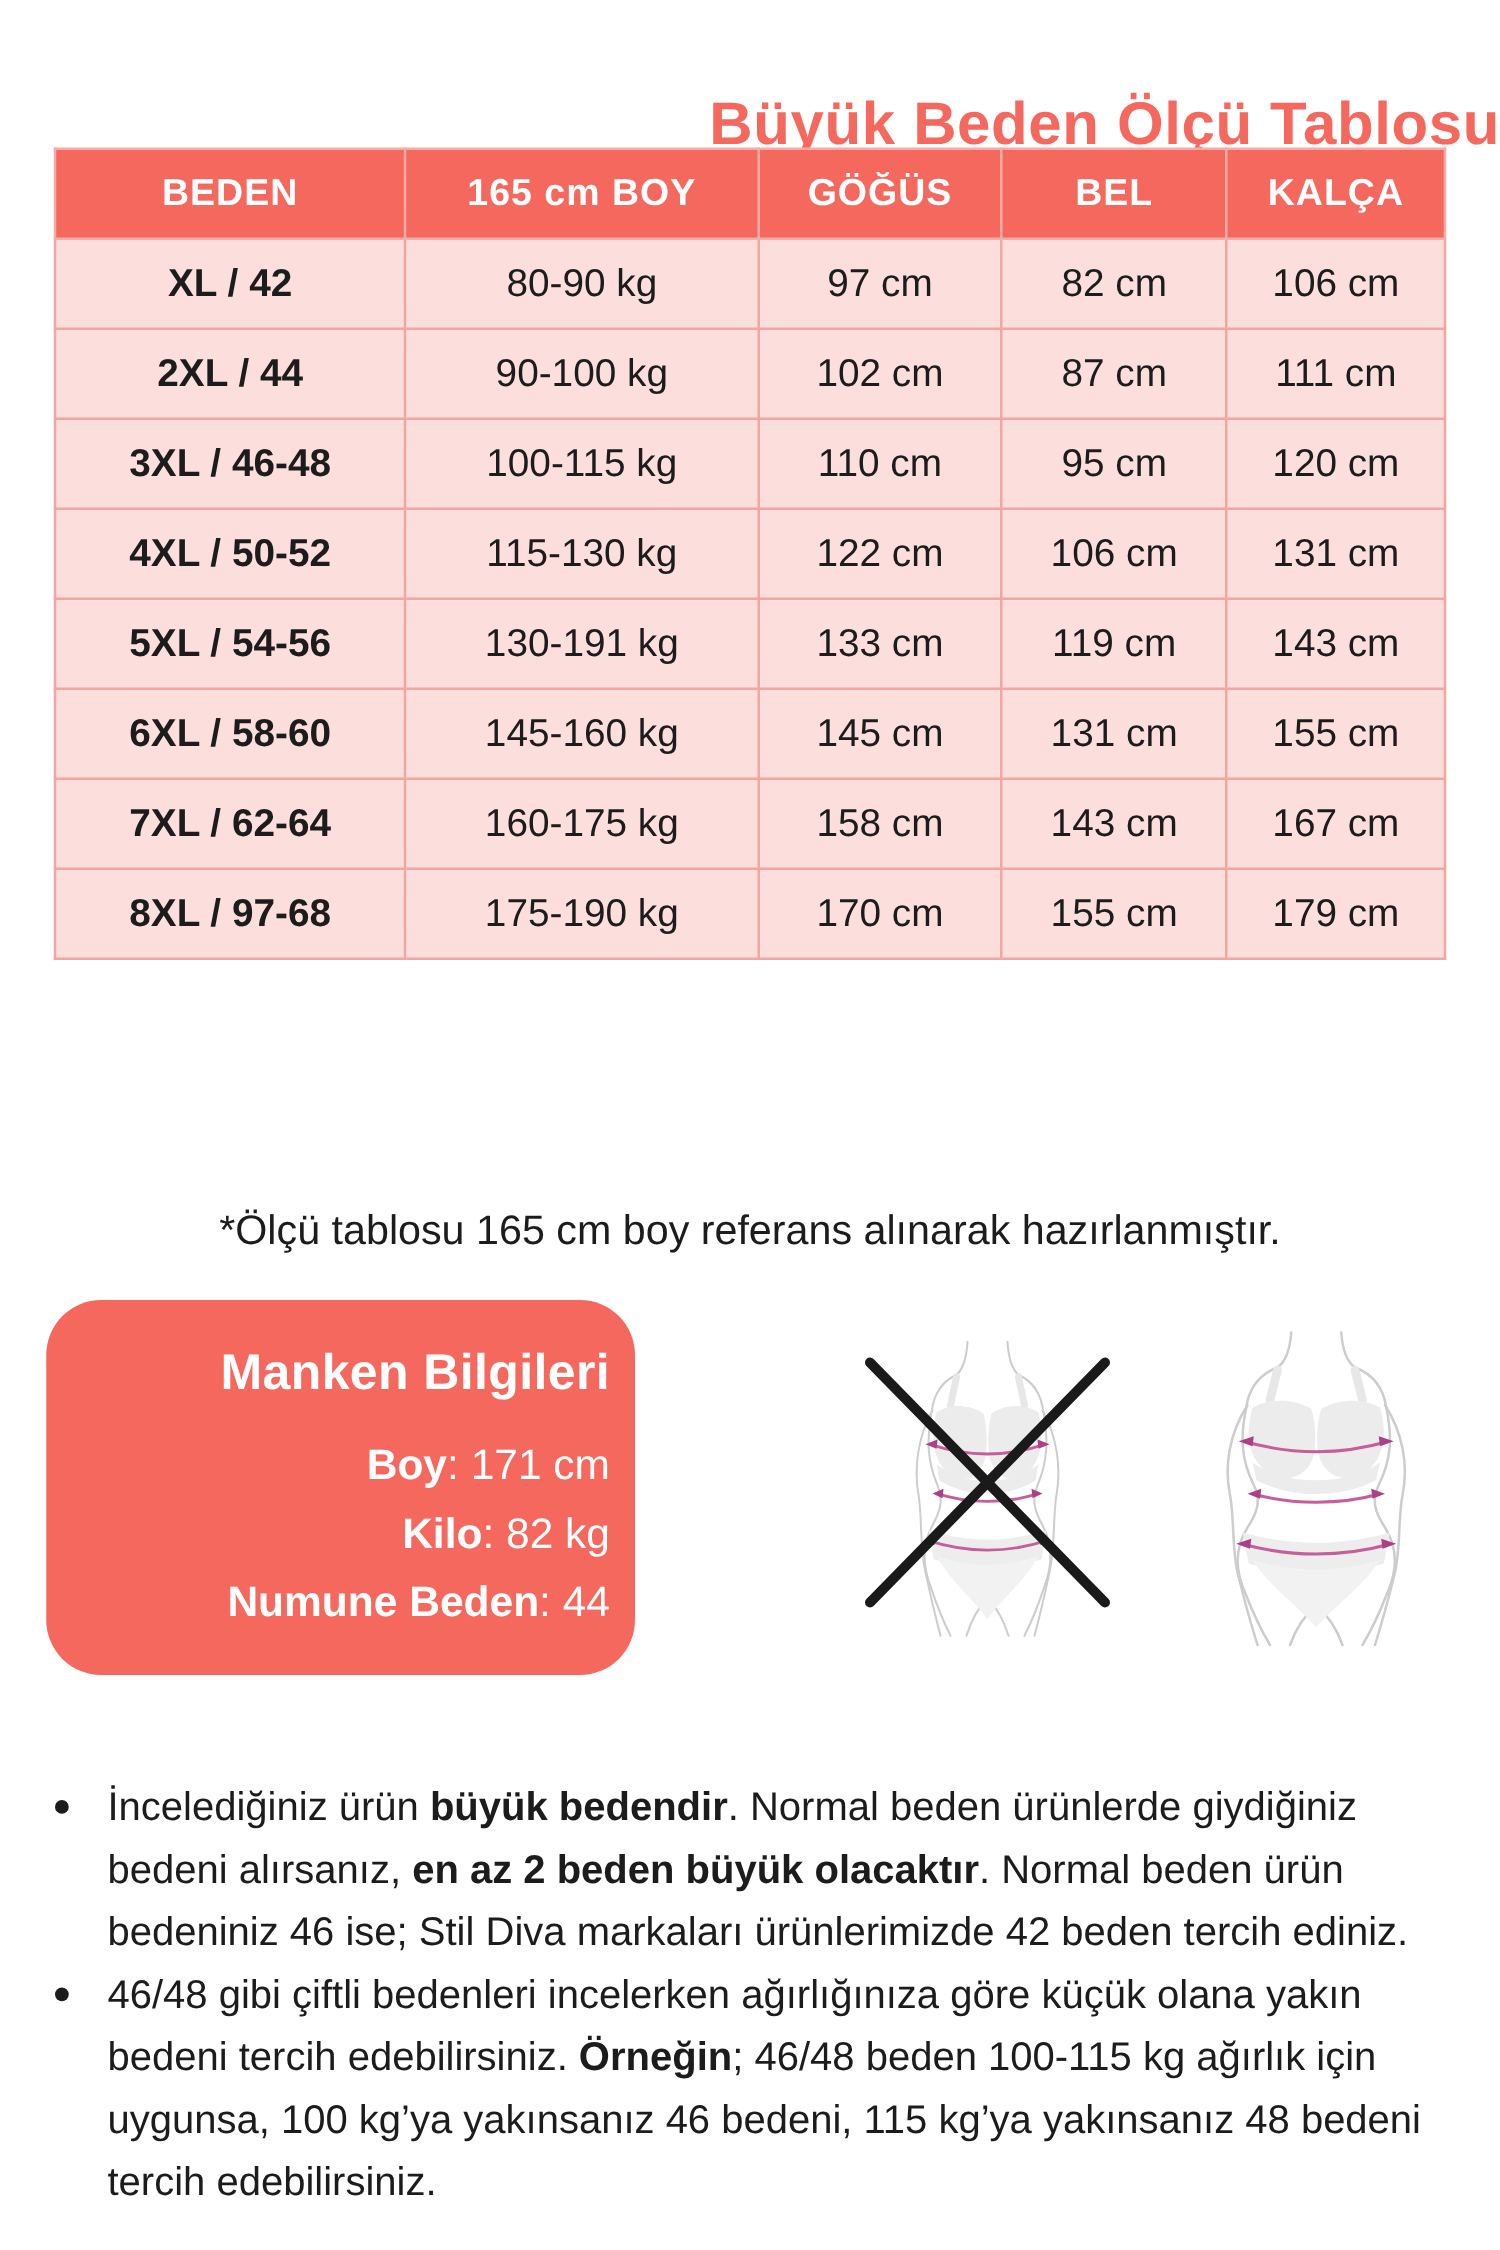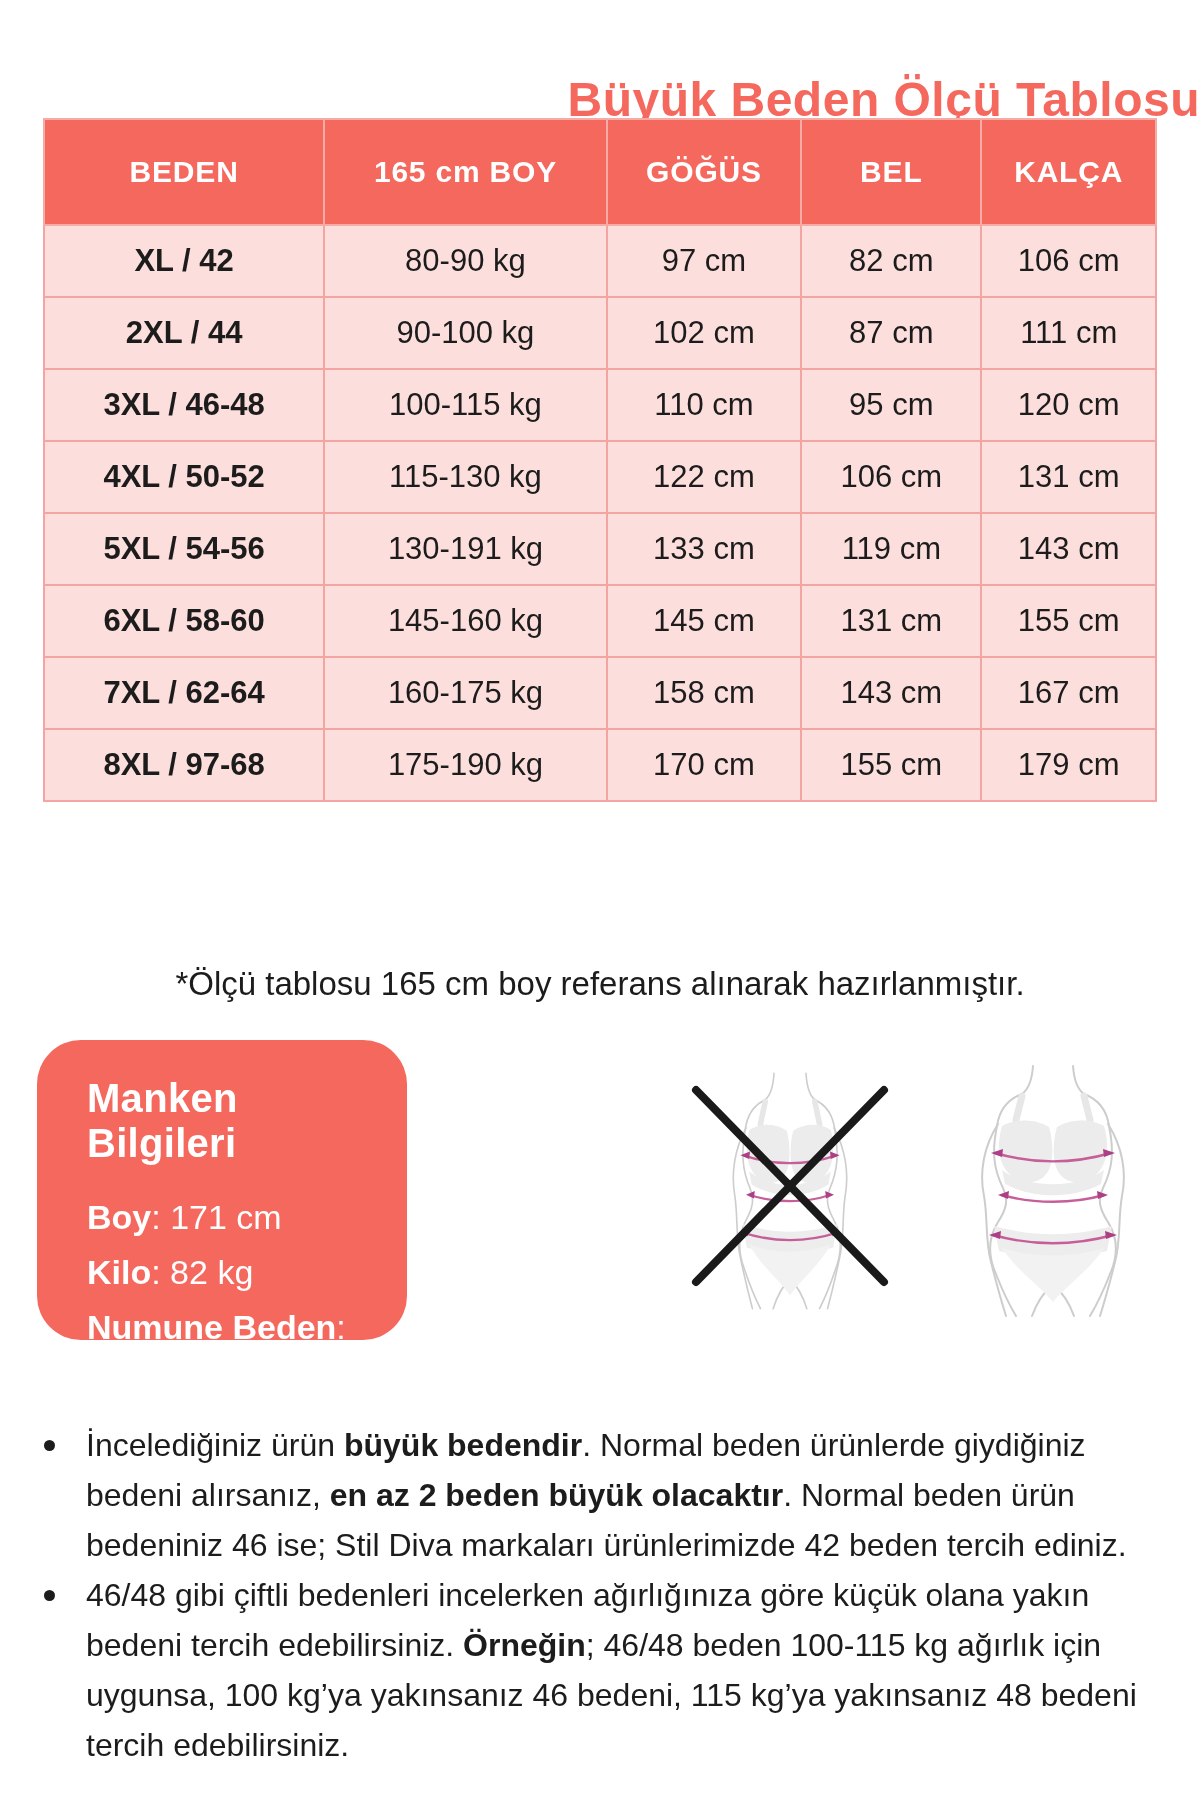--- a/index.html
+++ b/index.html
@@ -19,33 +19,33 @@
   html,body{background:#fff;}
   body{width:1200px;height:1800px;position:relative;overflow:hidden;
        font-family:"Liberation Sans", sans-serif;color:var(--text-dark);}
   .page{position:absolute;inset:0;}
 
   .title{position:absolute;top:24px;left:0;width:100%;text-align:right;
          font-size:48px;font-weight:700;color:var(--coral);letter-spacing:.5px;margin-top:48px;}
 
   table.size-table{position:absolute;left:43px;top:118px;width:1114px;
          border-collapse:collapse;table-layout:fixed;}
-  .size-table th{height:106px;background:var(--coral);color:var(--white);
+  .size-table th{height:72px;background:var(--coral);color:var(--white);
          font-size:30px;font-weight:700;letter-spacing:.8px;text-align:center;
          vertical-align:middle;border:2px solid var(--header-border);}
   .size-table td{height:72px;background:var(--light-pink);font-size:31px;
          text-align:center;vertical-align:middle;border:2px solid var(--border-pink);}
   .size-table td:first-child{font-weight:700;}
 
   .footnote{position:absolute;top:965px;left:0;width:100%;text-align:center;
          font-size:33px;color:var(--text-dark);}
 
-  .model-box{position:absolute;left:37px;top:1040px;width:370px;height:300px;
+  .model-box{position:absolute;left:37px;top:1040px;width:471px;height:300px;
          background:var(--coral);border-radius:44px;color:var(--white);
-         padding:36px 20px 0 50px;}
+         padding:36px 20px 0 50px;text-align:right;}
   .model-box h2{font-size:40px;font-weight:700;margin-bottom:24px;letter-spacing:.3px;}
   .model-box .field{font-size:34px;line-height:55px;font-weight:400;}
   .model-box .field b{font-weight:700;}
 
   .fig{position:absolute;}
   .fig-left{left:690px;top:1064px;width:200px;height:250px;}
   .fig-right{left:958px;top:1058px;width:190px;height:260px;}
   .ln{fill:none;stroke:var(--figure-outline);stroke-width:2;stroke-linecap:round;}
   .strap{fill:none;stroke:#E7E7E7;stroke-width:7;stroke-linecap:round;}
   .fillg{fill:var(--figure-fill);}

